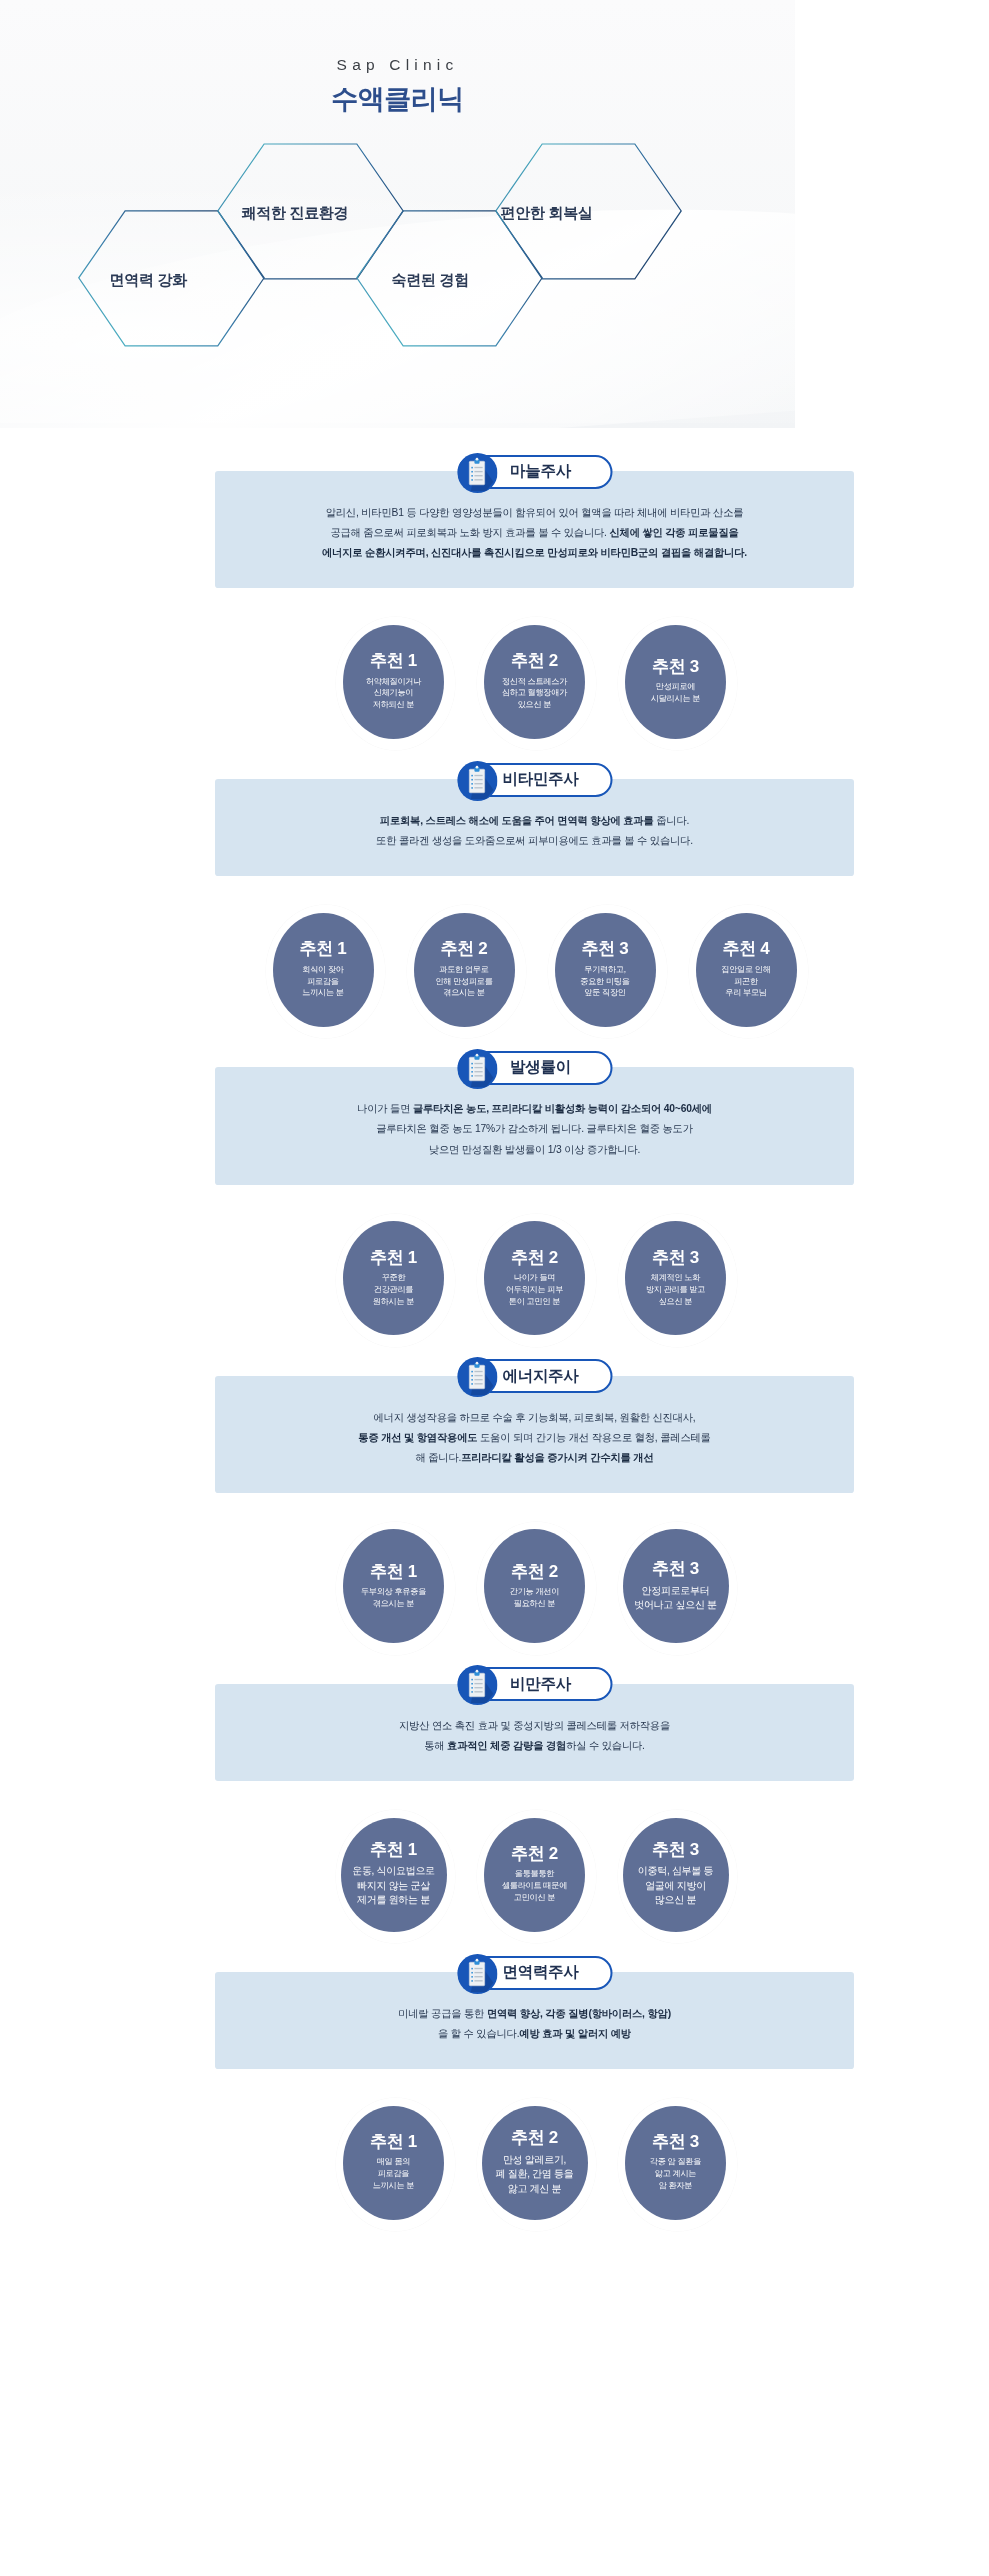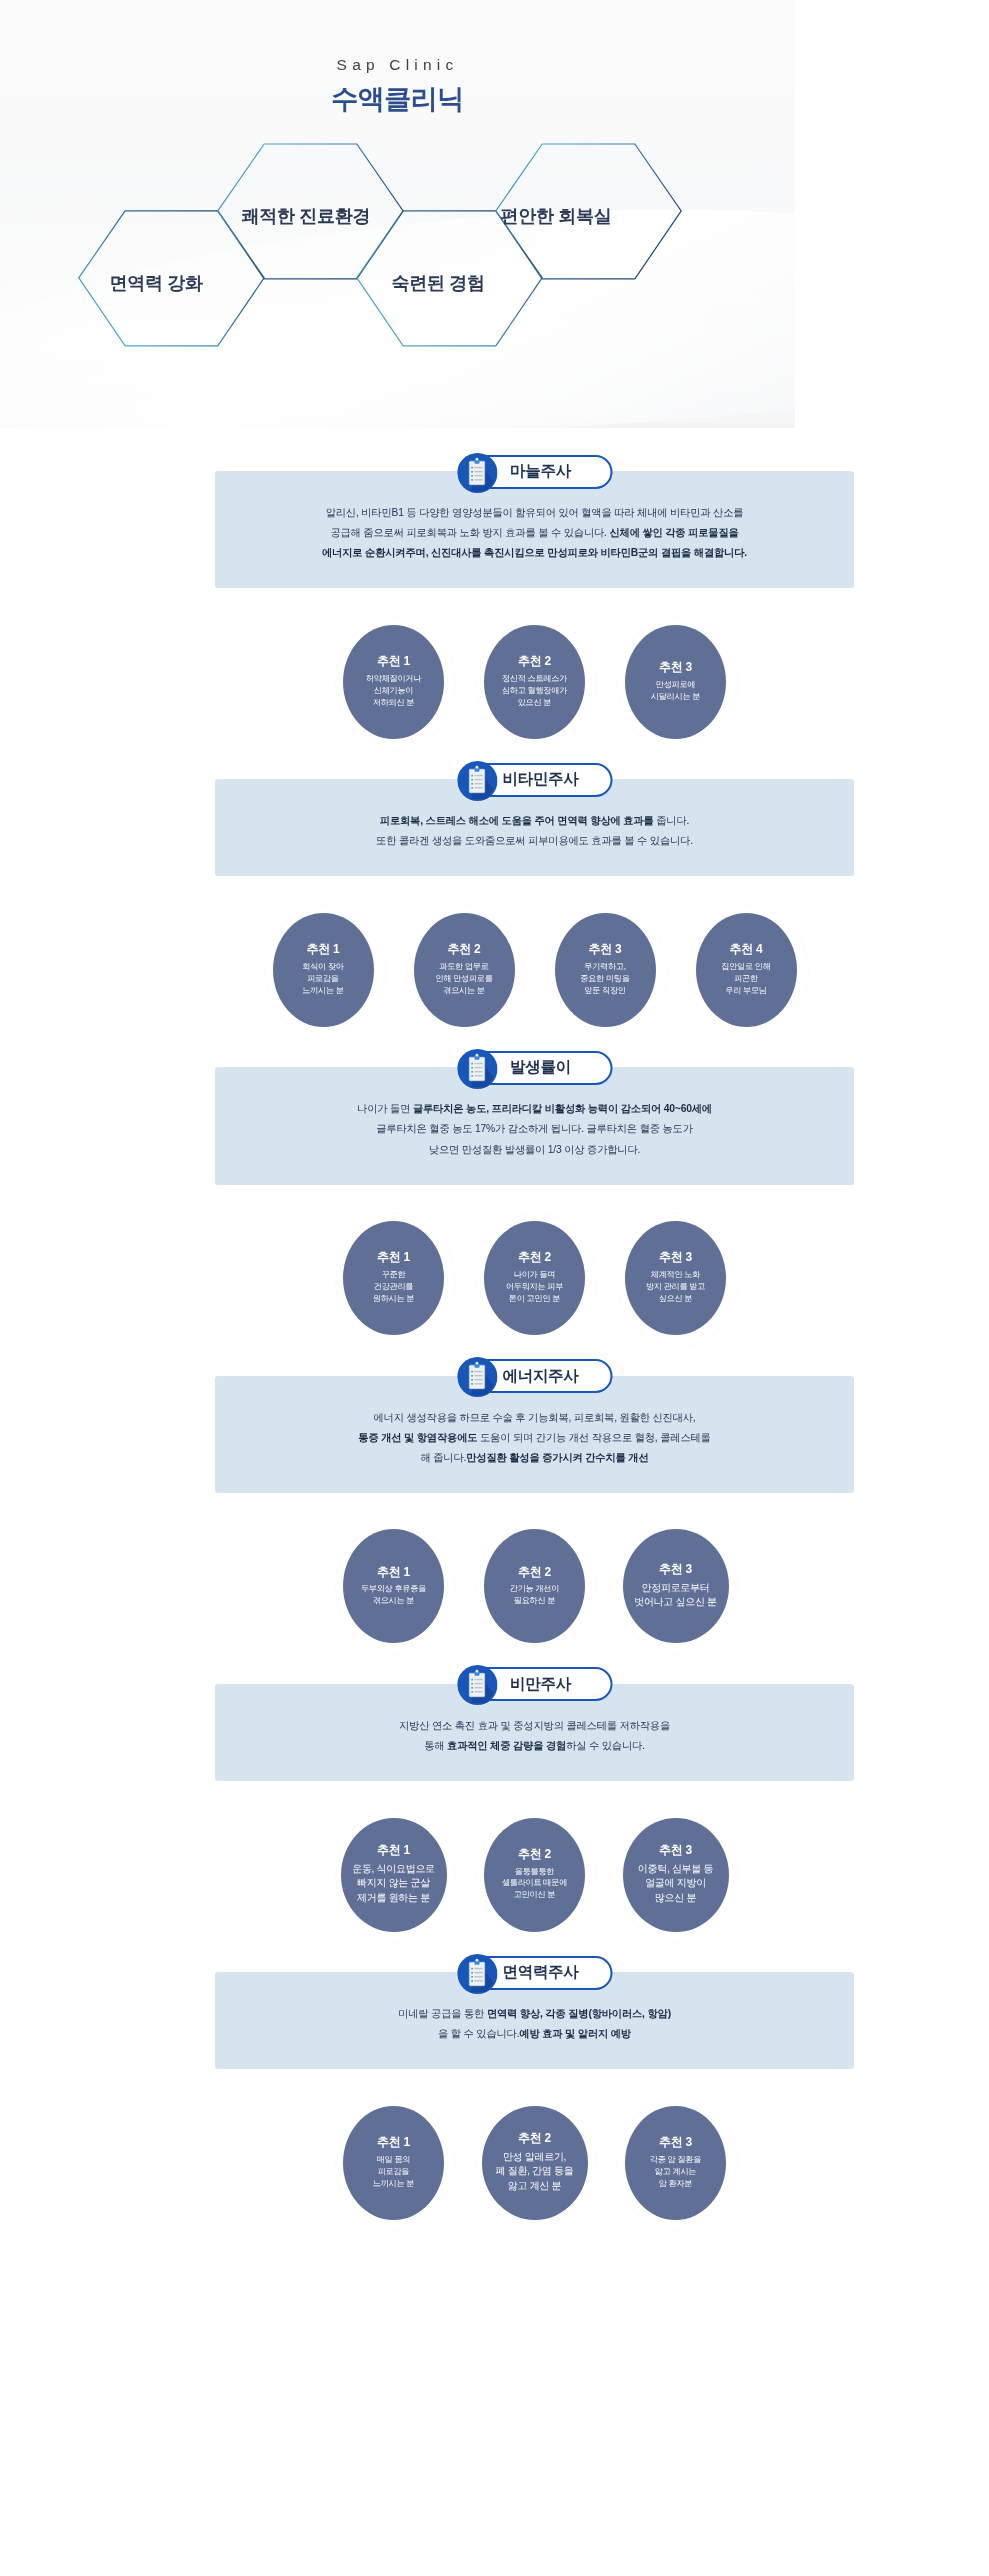--- a/index.html
+++ b/index.html
@@ -75,21 +75,21 @@
     left: 50%;
     transform: translateX(-50%);
     top: 144px;
     width: 670px;
     height: 242px;
     z-index: 4;
   }
   .hex-wrap svg { display: block; width: 100%; height: 100%; overflow: visible; }
   .hex-label {
     position: absolute;
-    font-size: 18px;
+    font-size: 15px;
     font-weight: 700;
     color: #2b3a55;
     white-space: nowrap;
     letter-spacing: -0.3px;
   }
 
   
   .section { width: 989px; position: relative; margin-left: 40px; }
   .sec-band {
     width: 639px;
@@ -184,21 +184,21 @@
     background: #5f6f96;
     color: #ffffff;
     display: flex;
     flex-direction: column;
     align-items: center;
     justify-content: center;
     text-align: center;
     padding: 0 6.2px;
   }
   .rec-title {
-    font-size: 12px;
+    font-size: 17px;
     font-weight: 700;
     letter-spacing: -0.3px;
     margin-bottom: 4.6px;
     line-height: 1.1;
   }
   .rec-text {
     font-size: 8.2px;
     font-weight: 400;
     line-height: 1.45;
     letter-spacing: -0.3px;
@@ -479,21 +479,21 @@
       <rect x="33" y="43" width="16" height="2.6"></rect>
       <rect x="33" y="51" width="16" height="2.6"></rect>
     </g>
   </svg>
             </div>
             <div class="sec-pill">에너지주사</div>
           </div>
           <div class="sec-desc">
             <div>에너지 생성작용을 하므로 수술 후 기능회복, 피로회복, 원활한 신진대사,</div>
             <div><b>통증 개선 및 항염작용에도</b> 도움이 되며 간기능 개선 작용으로 혈청, 콜레스테롤</div>
-            <div>해 줍니다.<b>만성질환 활성을 증가시켜 간수치를 개선</b></div>
+            <div>해 줍니다.<b>프리라디칼 활성을 증가시켜 간수치를 개선</b></div>
           </div>
         </div>
         <div class="recs">
           <div class="rec">
             <div class="rec-inner">
               <div class="rec-title">추천 1</div>
               <div class="rec-text">두부외상 후유증을
 겪으시는 분</div>
             </div>
           </div>

